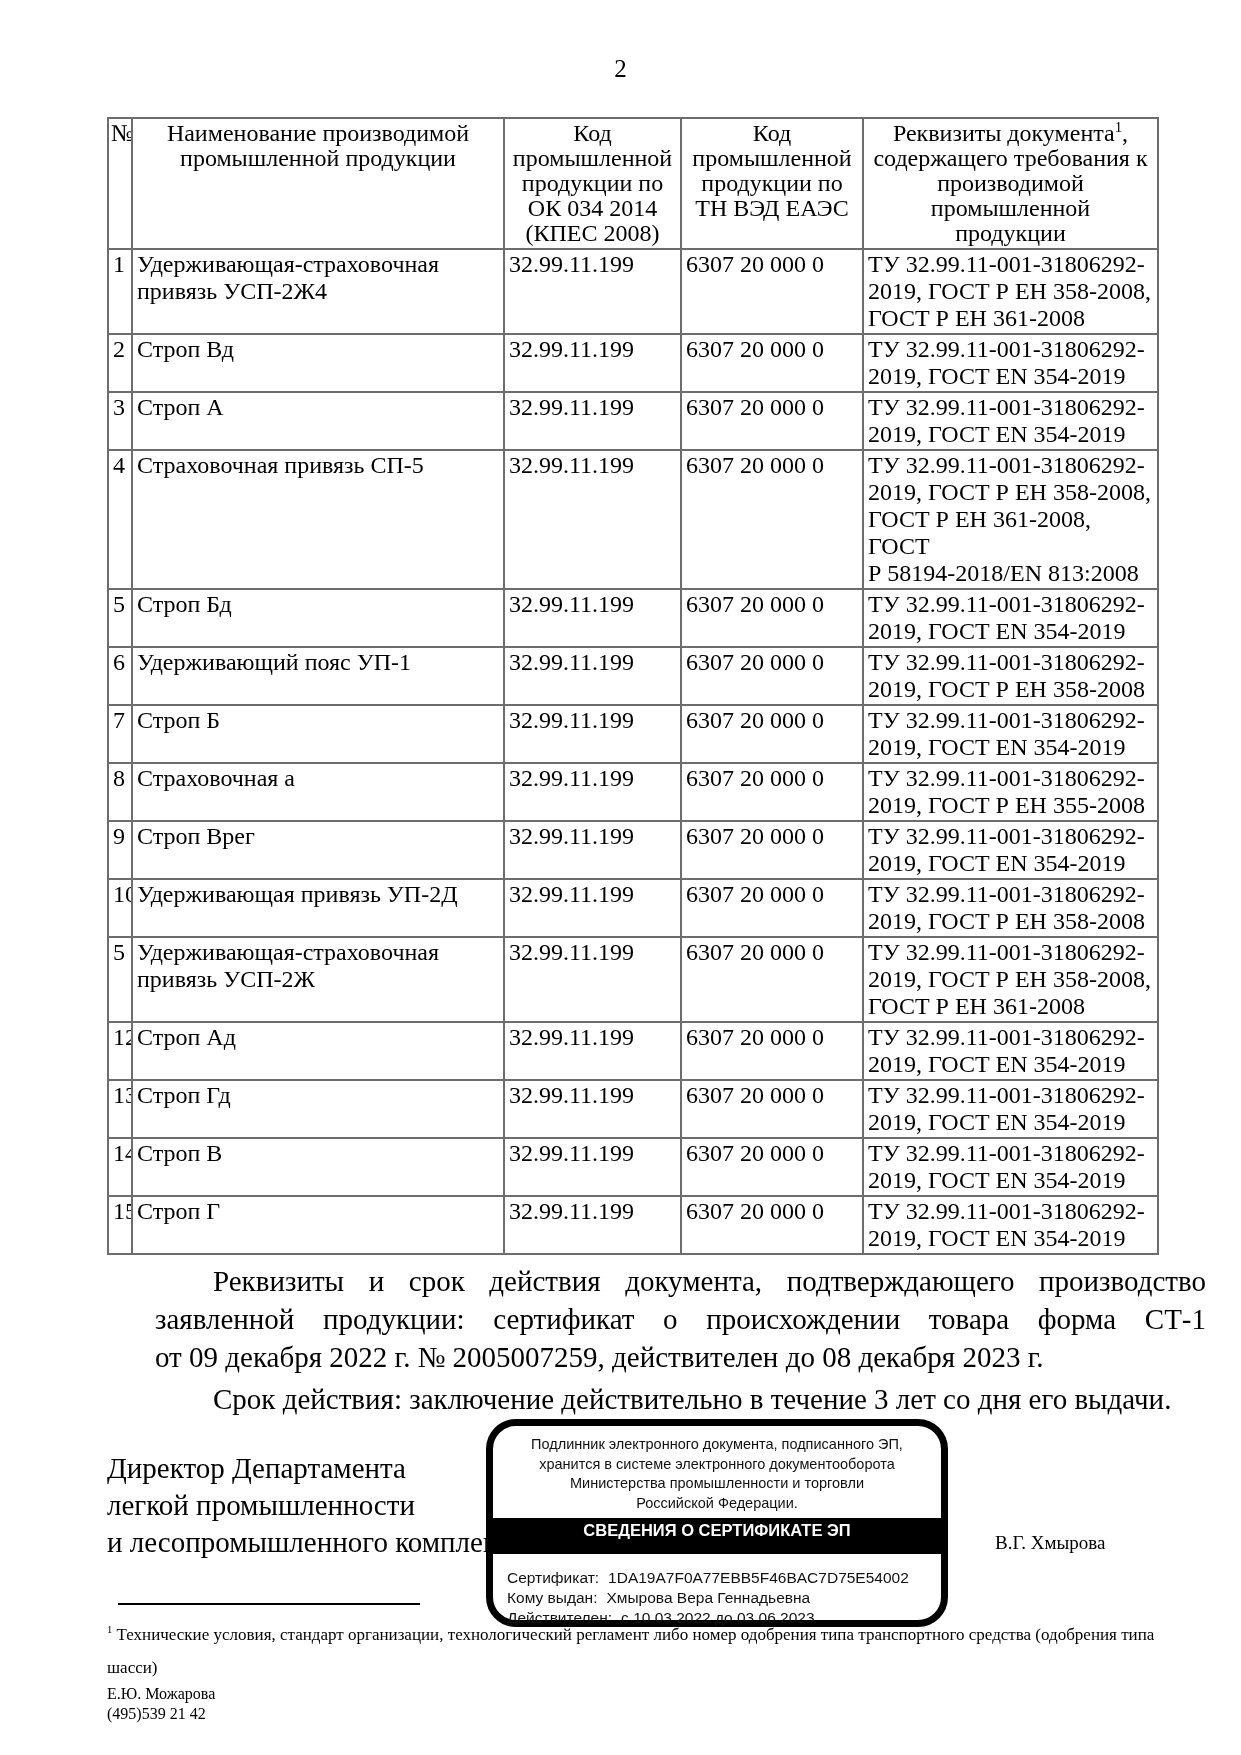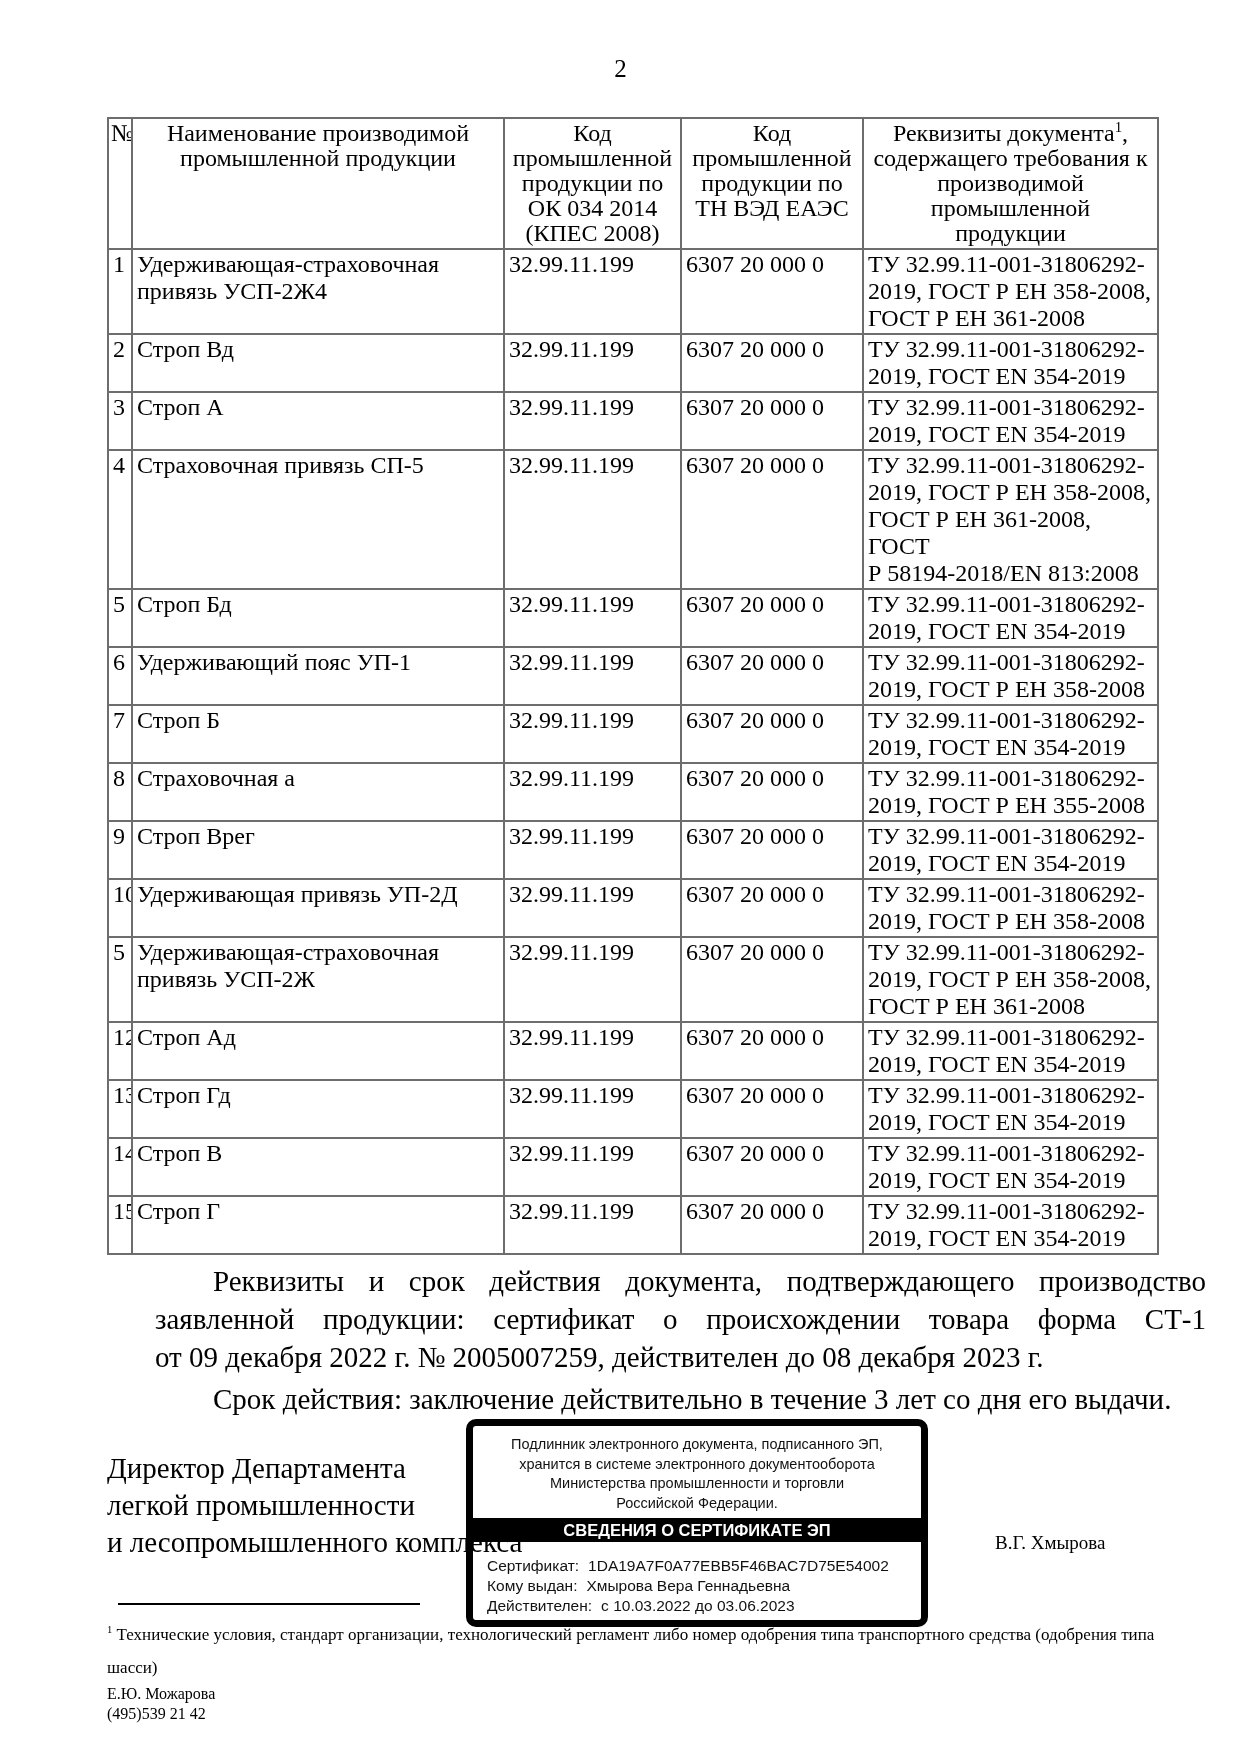--- a/index.html
+++ b/index.html
@@ -54,30 +54,30 @@
   .director{
     position:absolute; left:107px; top:1450px;
     font-size:29px; line-height:37px; z-index:1;
   }
   .sig-name{
     position:absolute; left:995px; top:1532px;
     font-size:19px; z-index:1;
   }
   
   .stamp{
-    position:absolute; left:466px; top:1419px;
+    position:absolute; left:486px; top:1419px;
     width:448px; height:194px;
-    border:7px solid #000; border-radius:10px;
+    border:7px solid #000; border-radius:30px;
     background:transparent; z-index:2;
     font-family:"Liberation Sans","DejaVu Sans",sans-serif;
     text-align:center;
   }
   .stamp-head{ margin-top:9px; font-size:14.5px; line-height:19.5px; color:#111; }
   .stamp-bar{
-    margin-top:5px; height:24px; background:#000; color:#fff;
+    margin-top:5px; height:36px; background:#000; color:#fff;
     font-size:16.5px; line-height:24px; font-weight:bold; text-align:center;
   }
   .stamp-fields{ margin-top:14px; text-align:left; padding-left:14px;
     font-size:15.5px; line-height:20px; color:#111;}
   .stamp-field-value{ margin-left:9px; }
   
   .footnote-rule{
     position:absolute; left:118px; top:1603px; width:302px;
     border-top:2px solid #000; z-index:1;
   }

